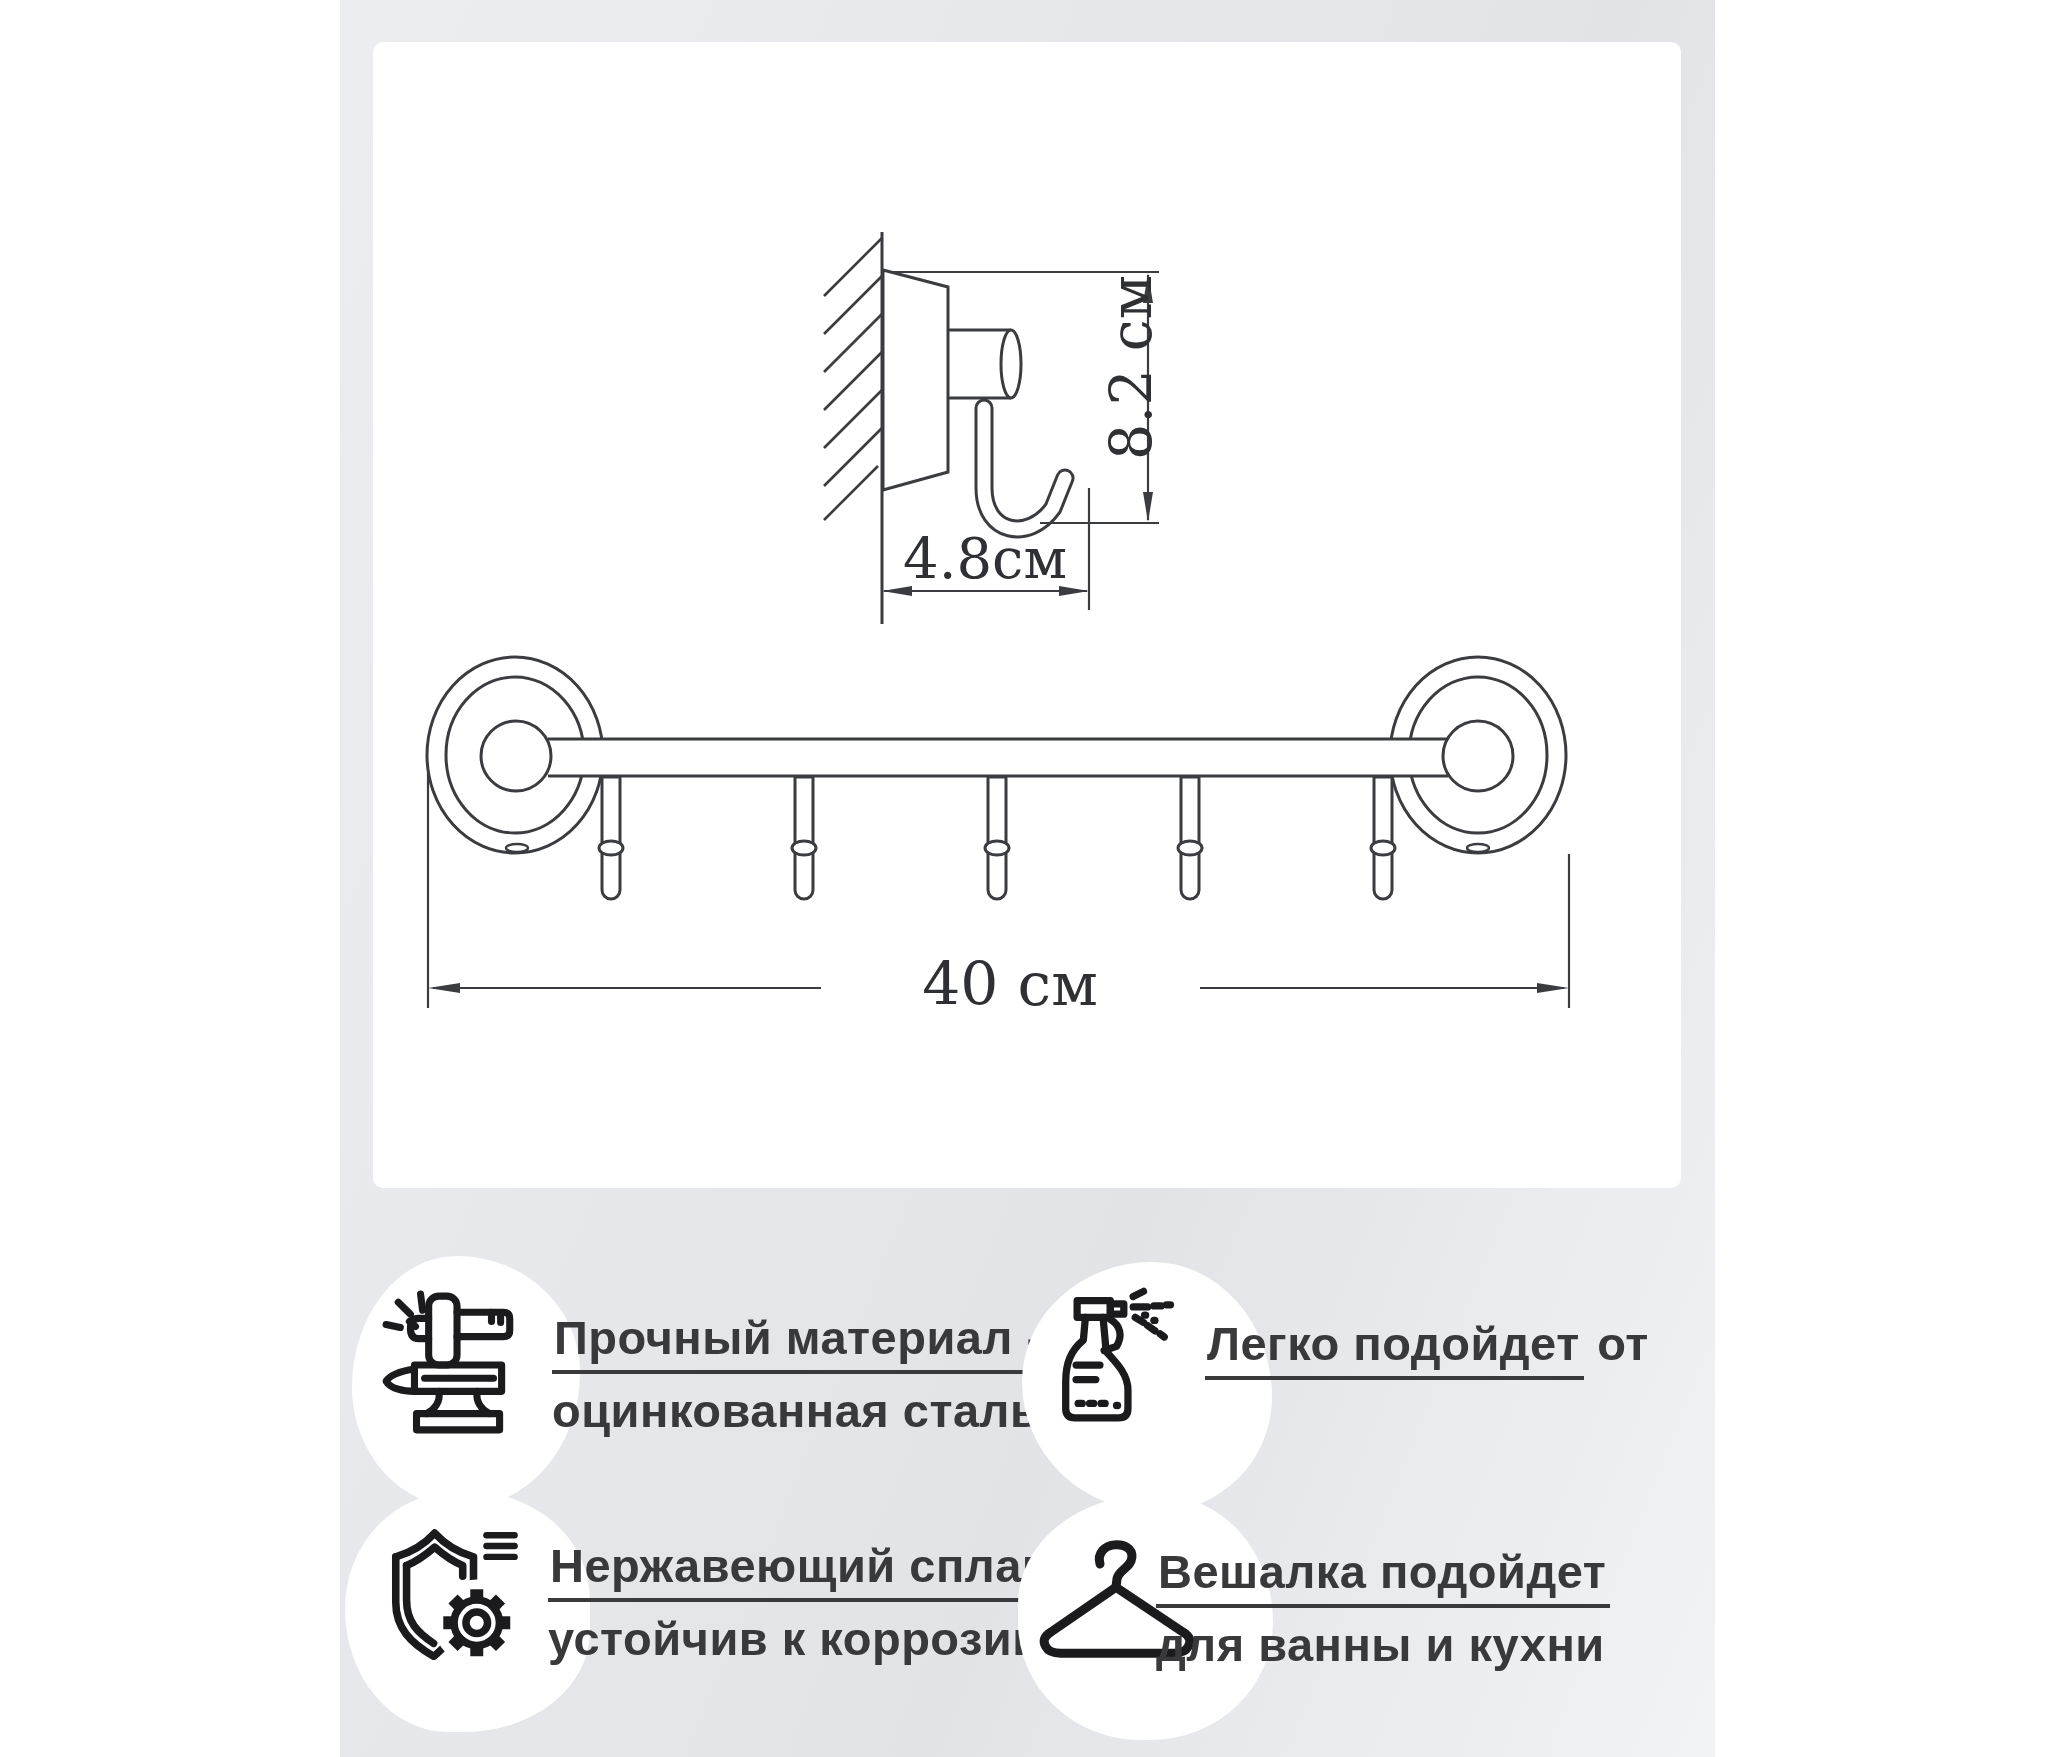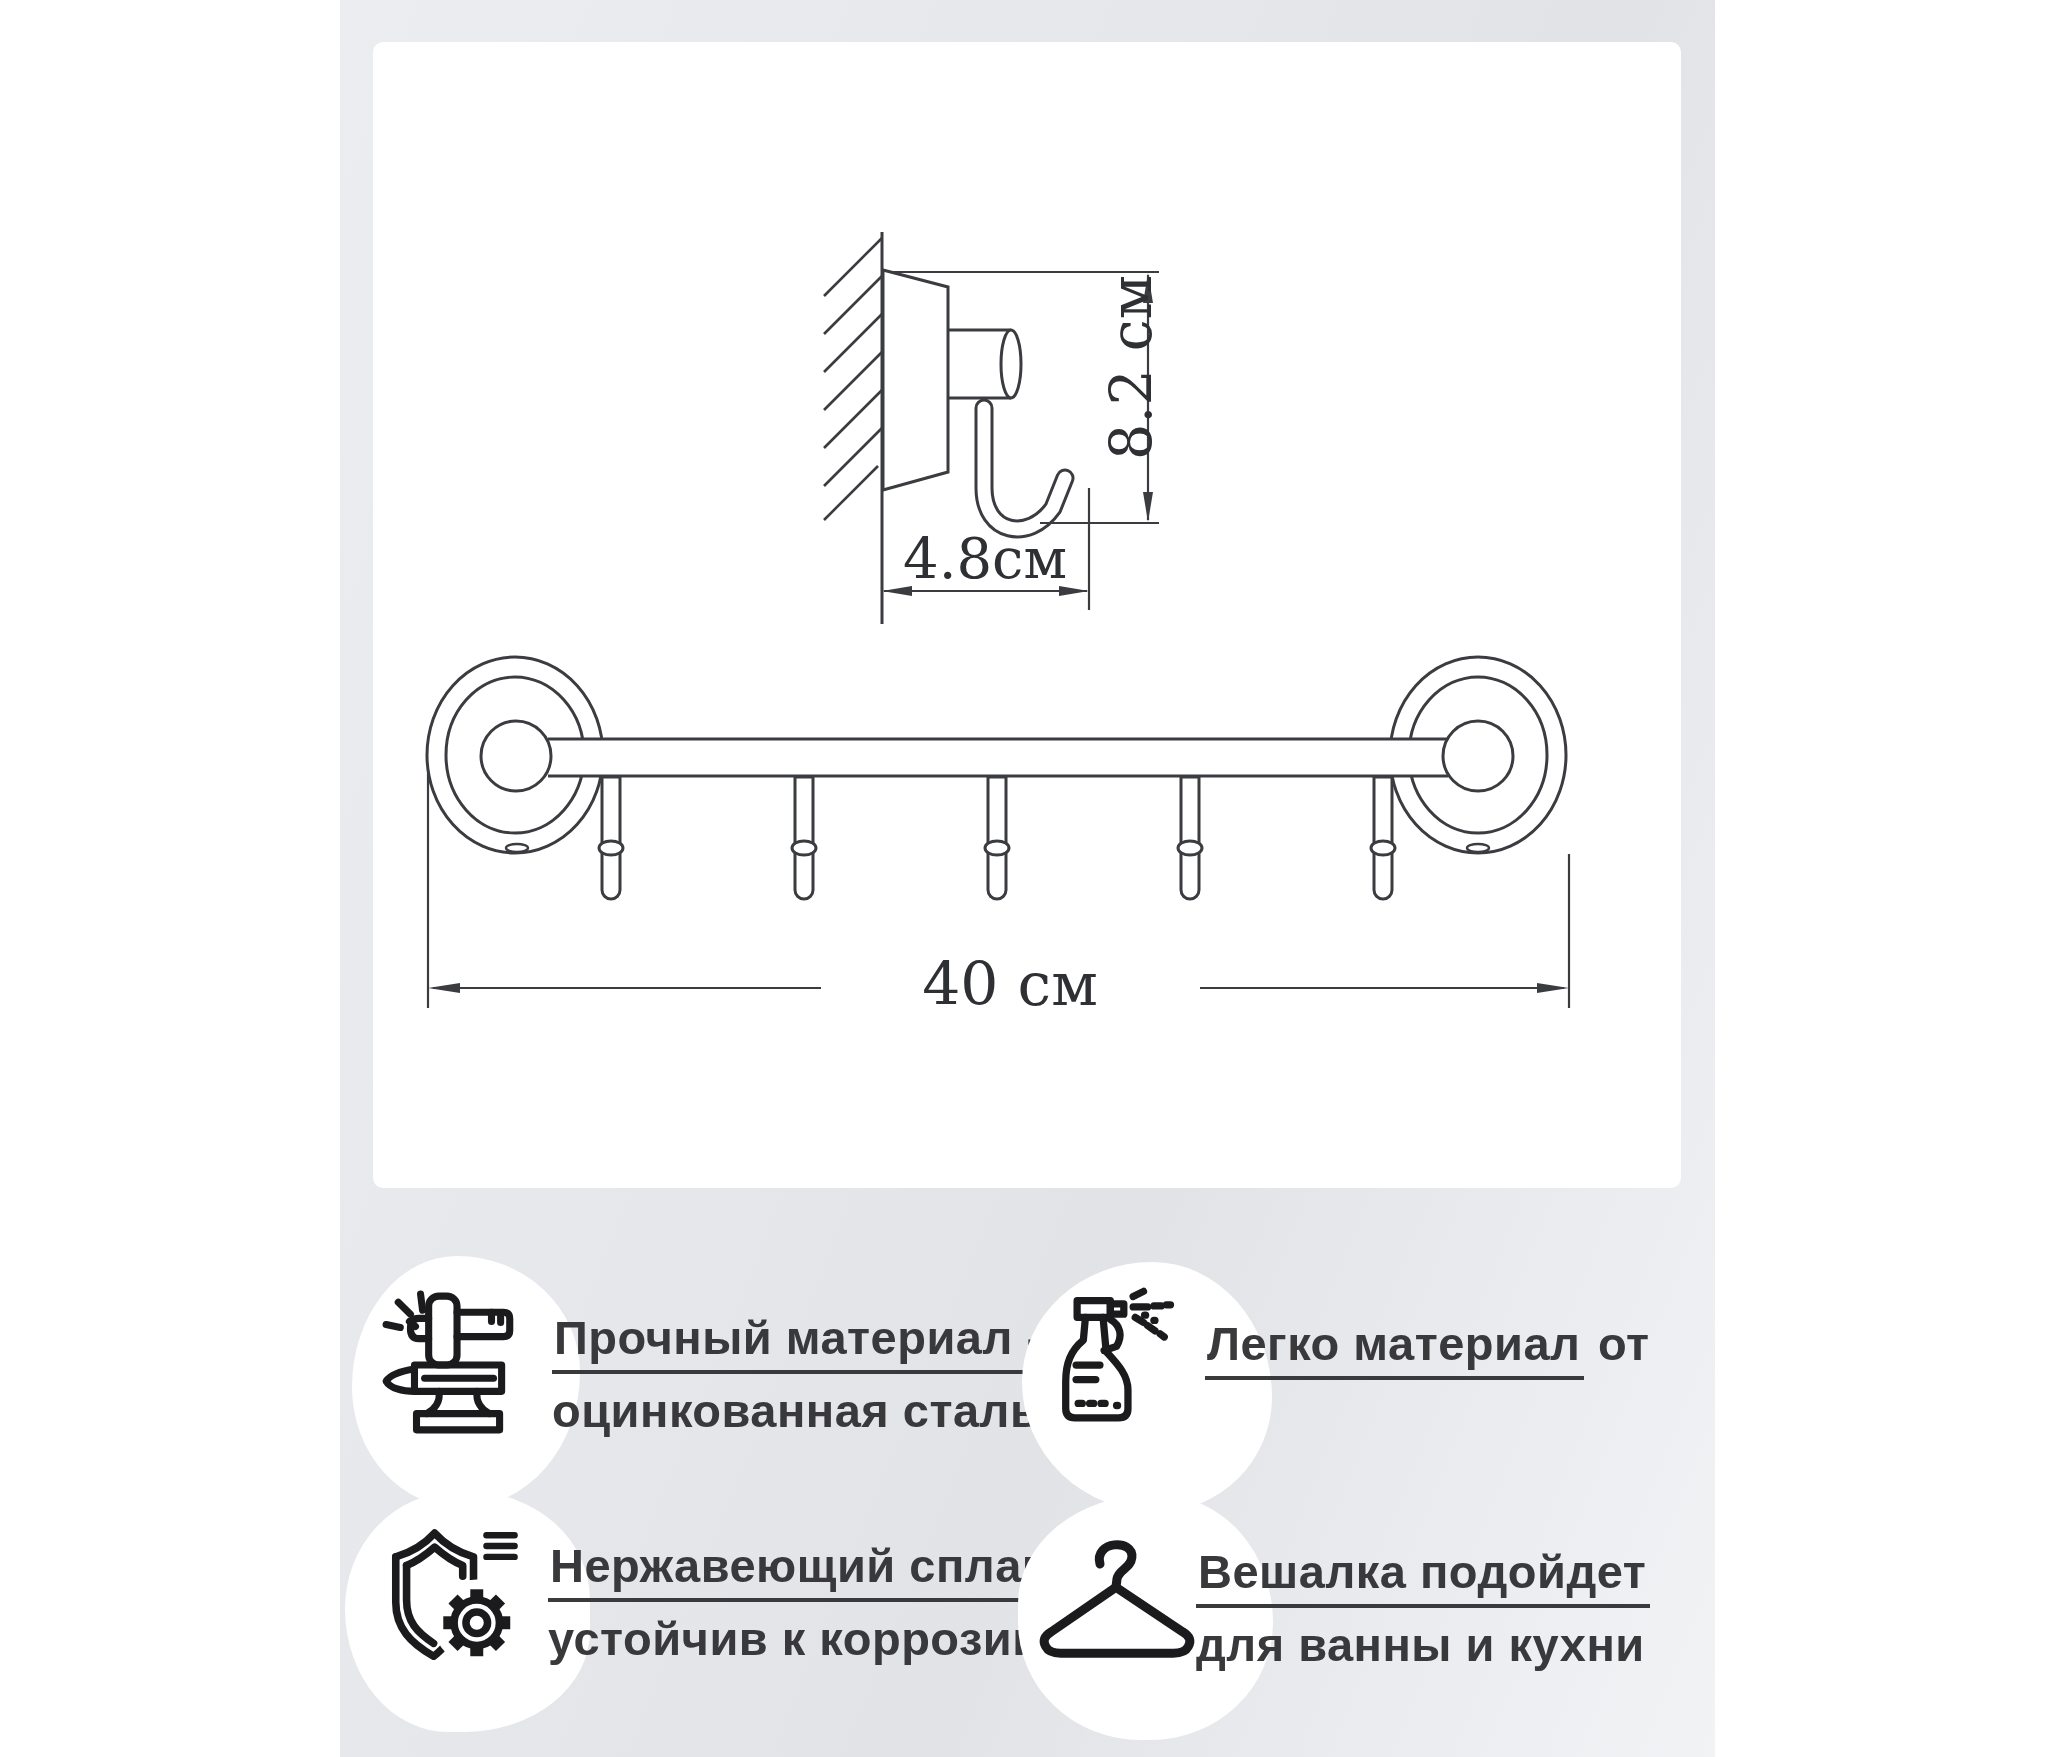--- a/index.html
+++ b/index.html
@@ -181,21 +181,21 @@
         <path d="M104,19 h7"></path>
         <path d="M116,18 h4"></path>
       <path d="M86,30 l8,5"></path>
         <path d="M98,38 l7,5"></path>
         <path d="M110,46 l4,3"></path>
       <path d="M95,28 h1"></path>
         <path d="M104,33 h1"></path>
     </g>
   </svg>
   <div class="ftext" style="left:1205px;top:1312px;">
-    <span class="uline">Легко материал</span><span> от</span>
+    <span class="uline">Легко подойдет</span><span> от</span>
   </div>
 </div>
 
 <div class="feature">
   <div class="blob" style="left:345px;top:1492px;width:245px;height:240px;border-radius:48% 52% 55% 45% / 52% 48% 45% 55%;"></div>
   <svg class="ficon" style="left:372px;top:1518px;" width="162" height="162" viewBox="0 0 150 150">
     <g class="icon-stroke" stroke-width="7">
       <path d="M22,36 C36,32 48,25 58,14 C68,25 80,32 94,36 L94,58"></path>
       <path d="M22,36 V78 C22,102 36,116 57,128 C60,126 63,123 66,120"></path>
       <path d="M32,44 C42,40 50,34 58,27 C66,34 74,40 84,44 L84,54"></path>
@@ -227,17 +227,17 @@
 </div>
 
 <div class="feature">
   <div class="blob" style="left:1018px;top:1495px;width:255px;height:245px;border-radius:54% 46% 50% 50% / 46% 54% 50% 50%;"></div>
   <svg class="ficon" style="left:1032px;top:1530px;" width="170" height="138" viewBox="0 0 160 130">
     <g class="icon-stroke" stroke-width="8.5">
       <path d="M64,32 C58,10 96,8 94,26 C93,36 82,37 80,46 L79,54"></path>
       <path d="M79,54 L18,96 Q8,102 13,110 Q16,116 27,116 H133 Q144,116 147,110 Q152,102 142,96 Z"></path>
     </g>
   </svg>
-  <div class="ftext" style="left:1196px;top:1540px;">
+  <div class="ftext" style="left:1156px;top:1540px;">
     <span class="uline">Вешалка подойдет</span><span></span>
     <span class="line2">для ванны и кухни</span>
   </div>
 </div>
 
 </body></html>

